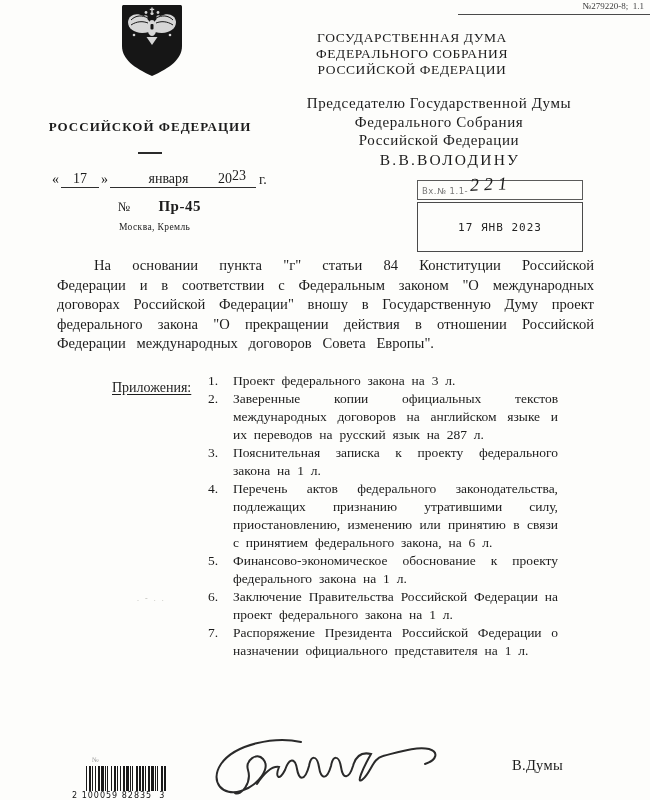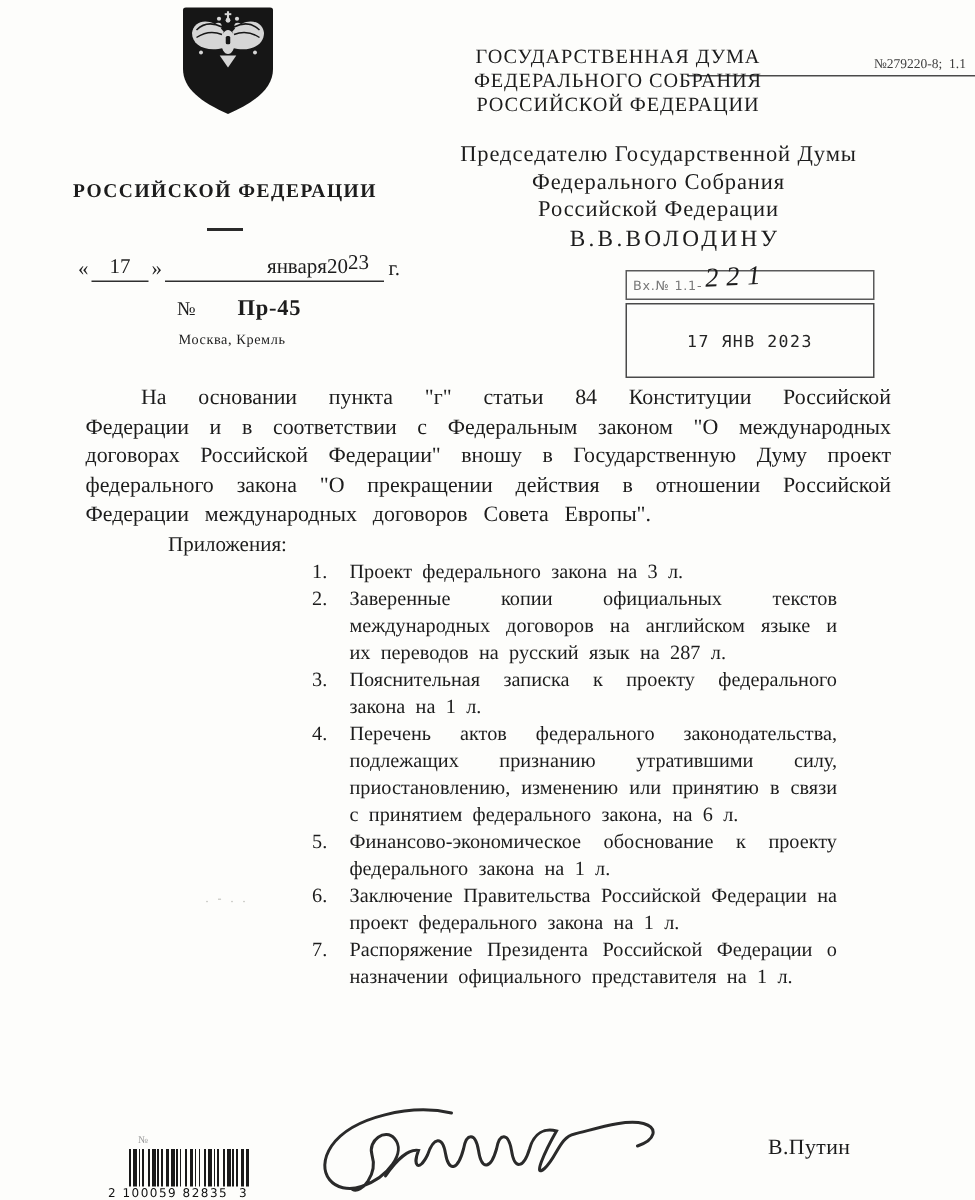--- a/index.html
+++ b/index.html
@@ -3,39 +3,39 @@
 <meta charset="utf-8">
 <style>
   html,body{margin:0;padding:0;}
   body{background:#e8e8e6;font-family:"Liberation Serif","DejaVu Serif",serif;color:#1c1c1c;}
   .page{position:relative;width:650px;height:800px;background:#fdfdfb;overflow:hidden;margin:0 auto;
         box-shadow:0 0 4px rgba(0,0,0,.25);}
   .abs{position:absolute;}
 
   
   .top-num{left:458px;top:1px;width:192px;font-size:9px;color:#3d3d3d;text-align:right;
-           padding-right:6px;border-bottom:1.5px solid #4a4a4a;padding-bottom:3px;white-space:pre;box-sizing:border-box;margin-top:36px;}
+           padding-right:6px;border-bottom:1.5px solid #4a4a4a;padding-bottom:3px;white-space:pre;box-sizing:border-box;}
 
   
   .emblem{left:121px;top:4px;}
   .pres1{left:40px;top:92px;width:220px;text-align:center;font-weight:bold;font-size:17px;letter-spacing:1.5px;}
   .pres2{left:30px;top:119px;width:240px;text-align:center;font-weight:bold;font-size:13px;letter-spacing:1px;}
   .lh-divider{left:138px;top:152px;width:24px;border-top:2px solid #2a2a2a;}
 
   
   .duma{left:281px;top:30px;width:262px;text-align:center;font-size:13.5px;line-height:16px;letter-spacing:.6px;}
   .addressee{left:278px;top:94px;width:322px;text-align:center;font-size:15px;line-height:18.5px;letter-spacing:.6px;}
   .volodin{left:280px;top:151px;width:340px;text-align:center;font-size:15.5px;letter-spacing:2.2px;}
 
   
   .dateline{left:50px;top:171px;display:flex;align-items:flex-end;font-size:14px;height:17px;}
   .dateline .q{padding:0 2px;}
   .blank{border-bottom:1px solid #2f2f2f;text-align:center;}
   .day-blank{width:38px;}
-  .month-blank{width:108px;text-align:right;padding-left:9px;box-sizing:border-box;}
+  .month-blank{width:108px;text-align:center;padding-left:9px;box-sizing:border-box;}
   .year-blank{width:38px;text-align:left;white-space:nowrap;}
   .year-hand{display:inline-block;position:relative;top:-3px;}
   .year-suffix{padding-left:3px;}
   .refline{left:118px;top:198px;display:flex;align-items:baseline;}
   .refline .no-sign{font-size:13px;}
   .refline .no-value{font-size:15px;font-weight:bold;margin-left:28px;letter-spacing:.5px;}
   .place{left:119px;top:222px;font-size:9.5px;letter-spacing:.4px;color:#222;}
 
   
   .stamp{left:417px;top:180px;width:166px;}
@@ -46,21 +46,21 @@
               color:#1d1d1d;transform:rotate(-3deg);}
   .stamp-box{margin-top:2px;height:50px;border:1.5px solid #4a4a4a;box-sizing:border-box;
              display:flex;align-items:center;justify-content:center;}
   .stamp-date{font-family:"DejaVu Sans Mono",monospace;font-size:11px;letter-spacing:1px;color:#242424;}
 
   
   .bodytext{left:57px;top:256px;width:537px;font-size:14.6px;line-height:19.6px;text-align:justify;
             text-indent:37px;word-spacing:7px;margin:0;}
 
   
-  .attach-label{left:112px;top:356px;font-size:14px;text-underline-offset:2px;}
+  .attach-label{left:112px;top:380px;font-size:14px;text-decoration:underline;text-underline-offset:2px;}
   .attach-list{left:208px;top:372px;width:350px;font-size:13.5px;line-height:18px;}
   .attach-item{display:flex;}
   .attach-item .num{width:25px;flex-shrink:0;}
   .attach-item .txt{flex:1;text-align:justify;word-spacing:3.5px;}
 
   
   .sig{left:205px;top:736px;}
   .putin{left:512px;top:757px;font-size:14.5px;letter-spacing:.3px;}
 
   
@@ -187,19 +187,19 @@
   </div>
 
   <div class="abs artifact">. ‐ . .</div>
 
   <svg class="abs sig" width="285" height="62" viewBox="0 0 285 62">
     <g fill="none" stroke="#2a2a2a" stroke-width="2" stroke-linecap="round">
       <path d="M96,6 C70,0 30,8 16,28 C4,46 18,61 36,55 C54,49 66,32 58,23 C52,16 40,24 43,34 C47,47 36,60 30,57"></path>
       <path d="M52,48 C60,36 68,30 74,31 C70,41 74,46 80,34 C84,22 90,21 92,33 C94,45 100,45 104,30 C106,19 112,19 114,31 C116,44 122,44 126,30 C128,19 134,19 136,31 C138,44 144,43 148,30 C151,19 158,16 166,18 C158,32 150,50 158,43 C166,36 168,22 178,20 C194,16 212,10 224,13 C234,16 232,24 220,28"></path>
     </g>
   </svg>
-  <div class="abs putin">В.Путин</div>
+  <div class="abs putin">В.Думы</div>
 
   <div class="abs barcode-mark">№</div>
   <div class="abs barcode-bars"></div>
   <div class="abs barcode-digits">2 100059 82835  3</div>
 
 </div>
 
 </body></html>

